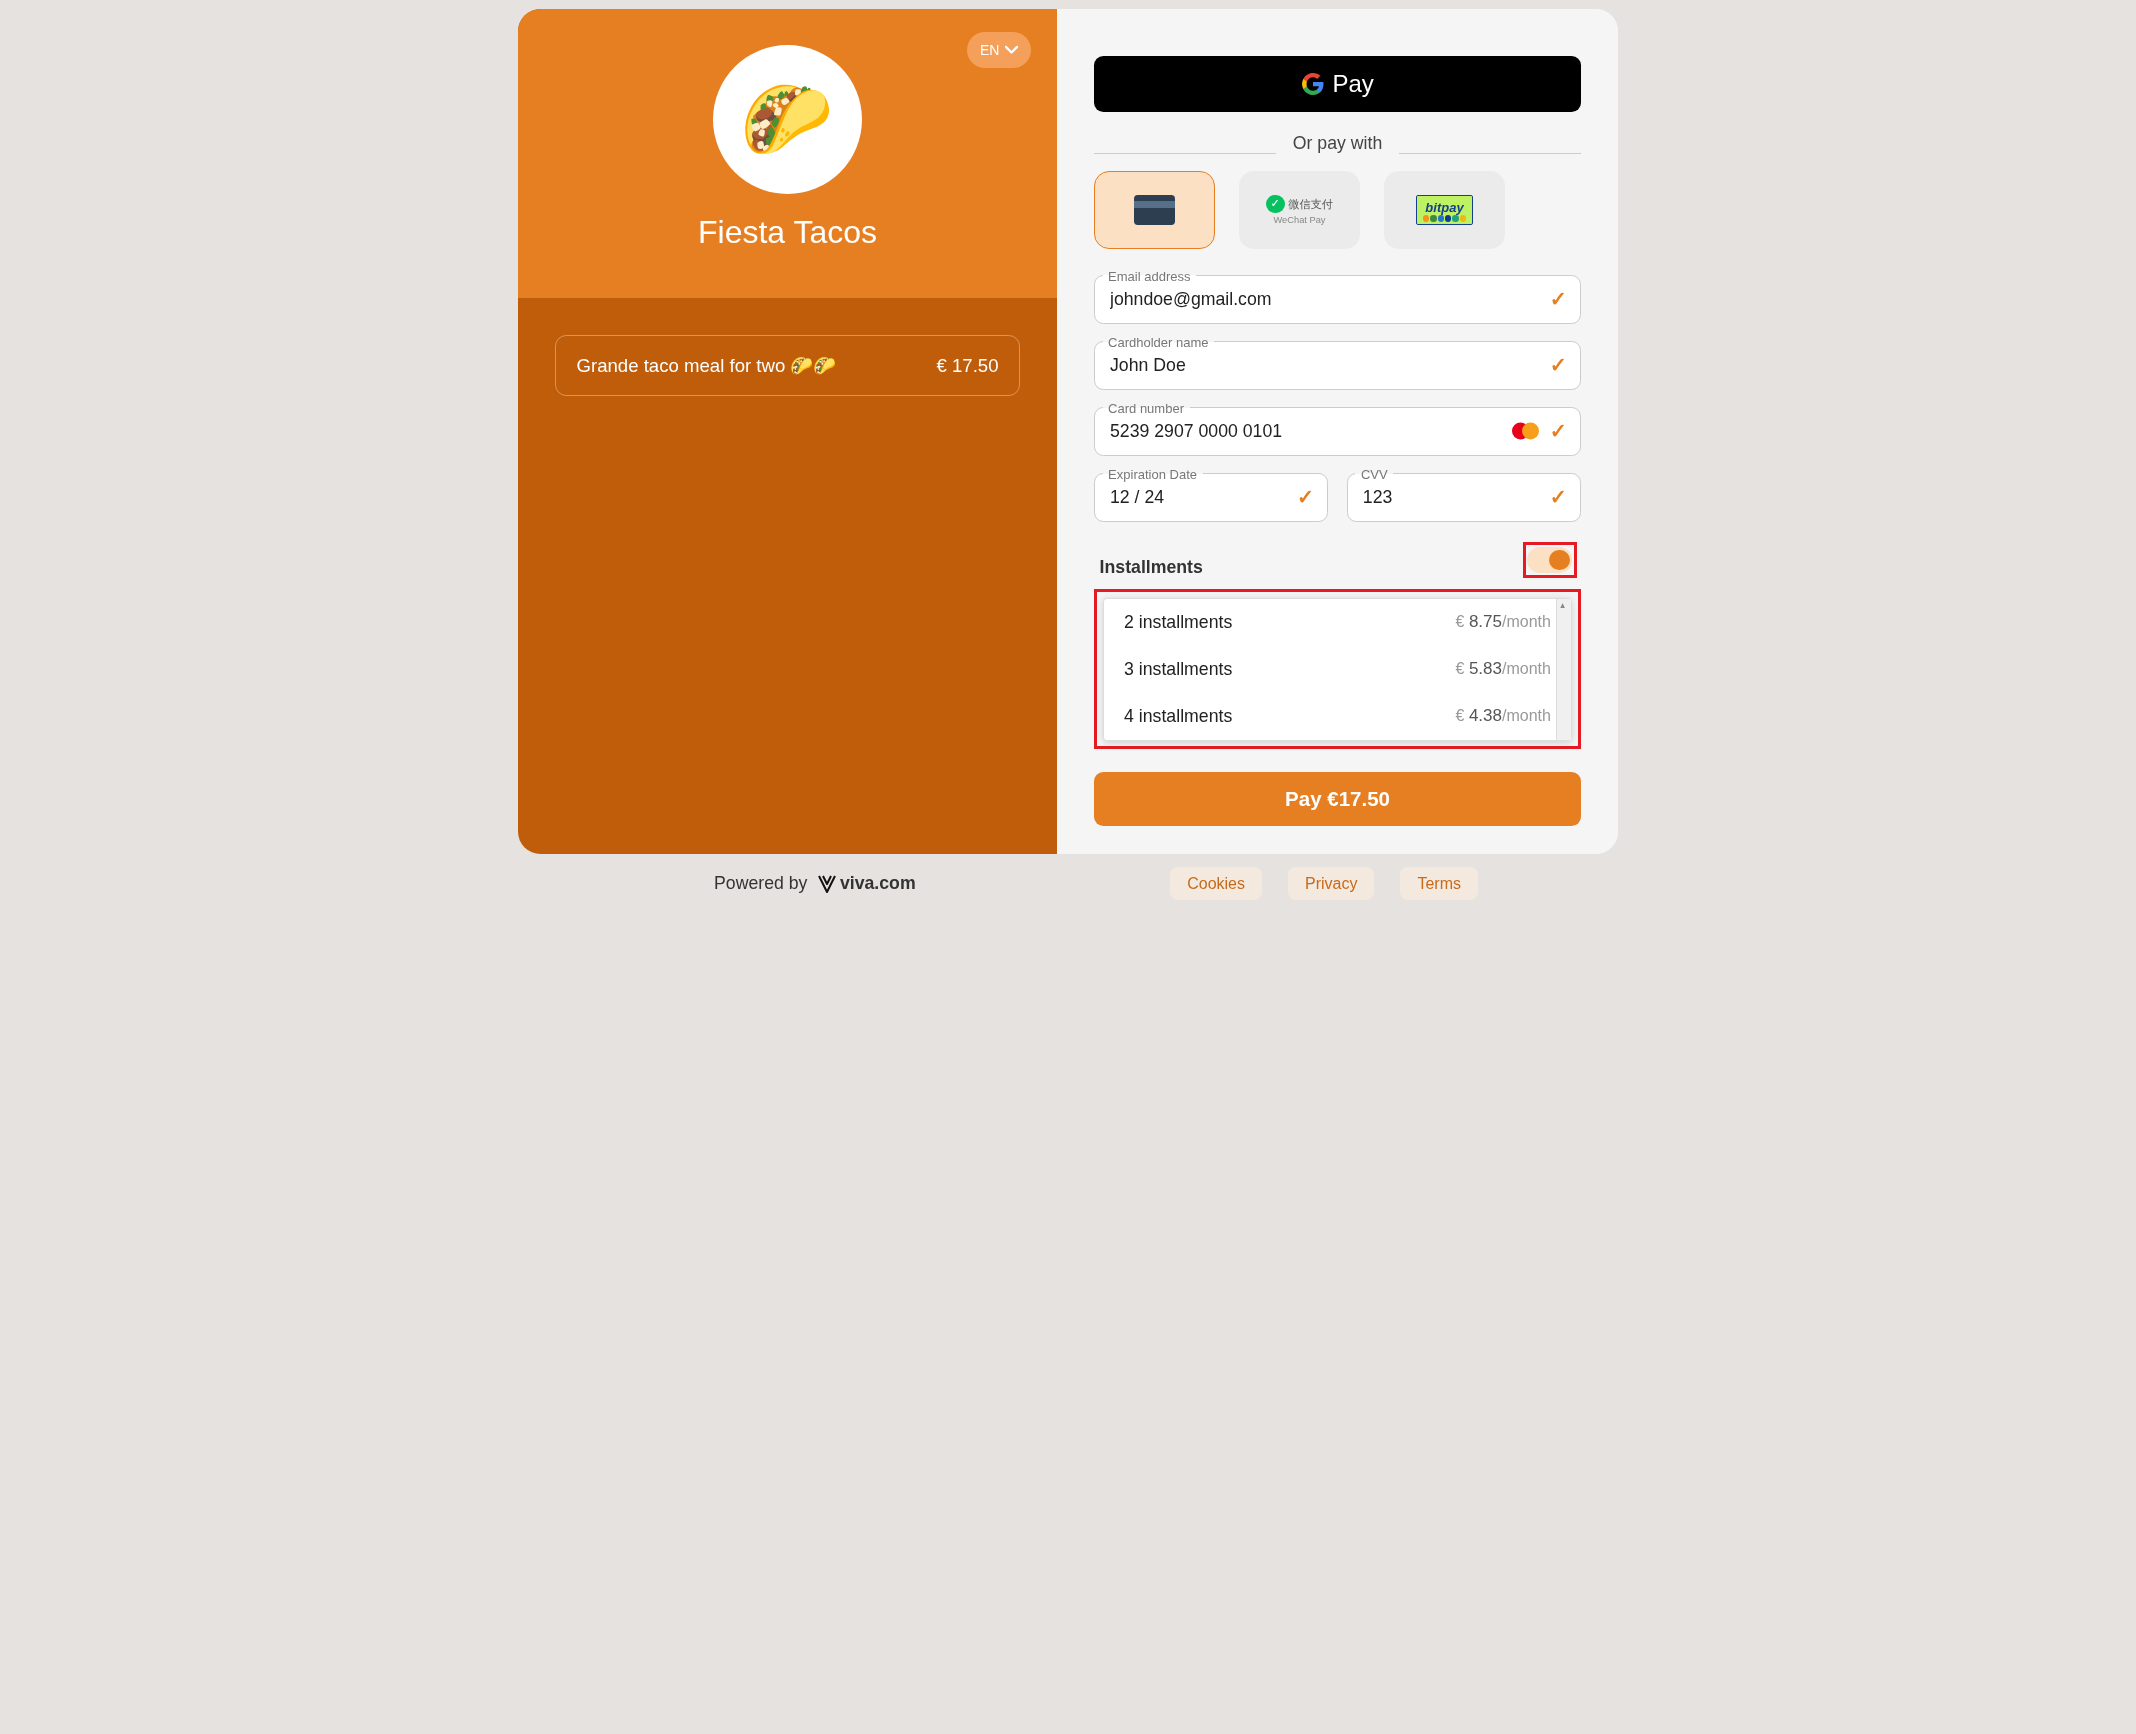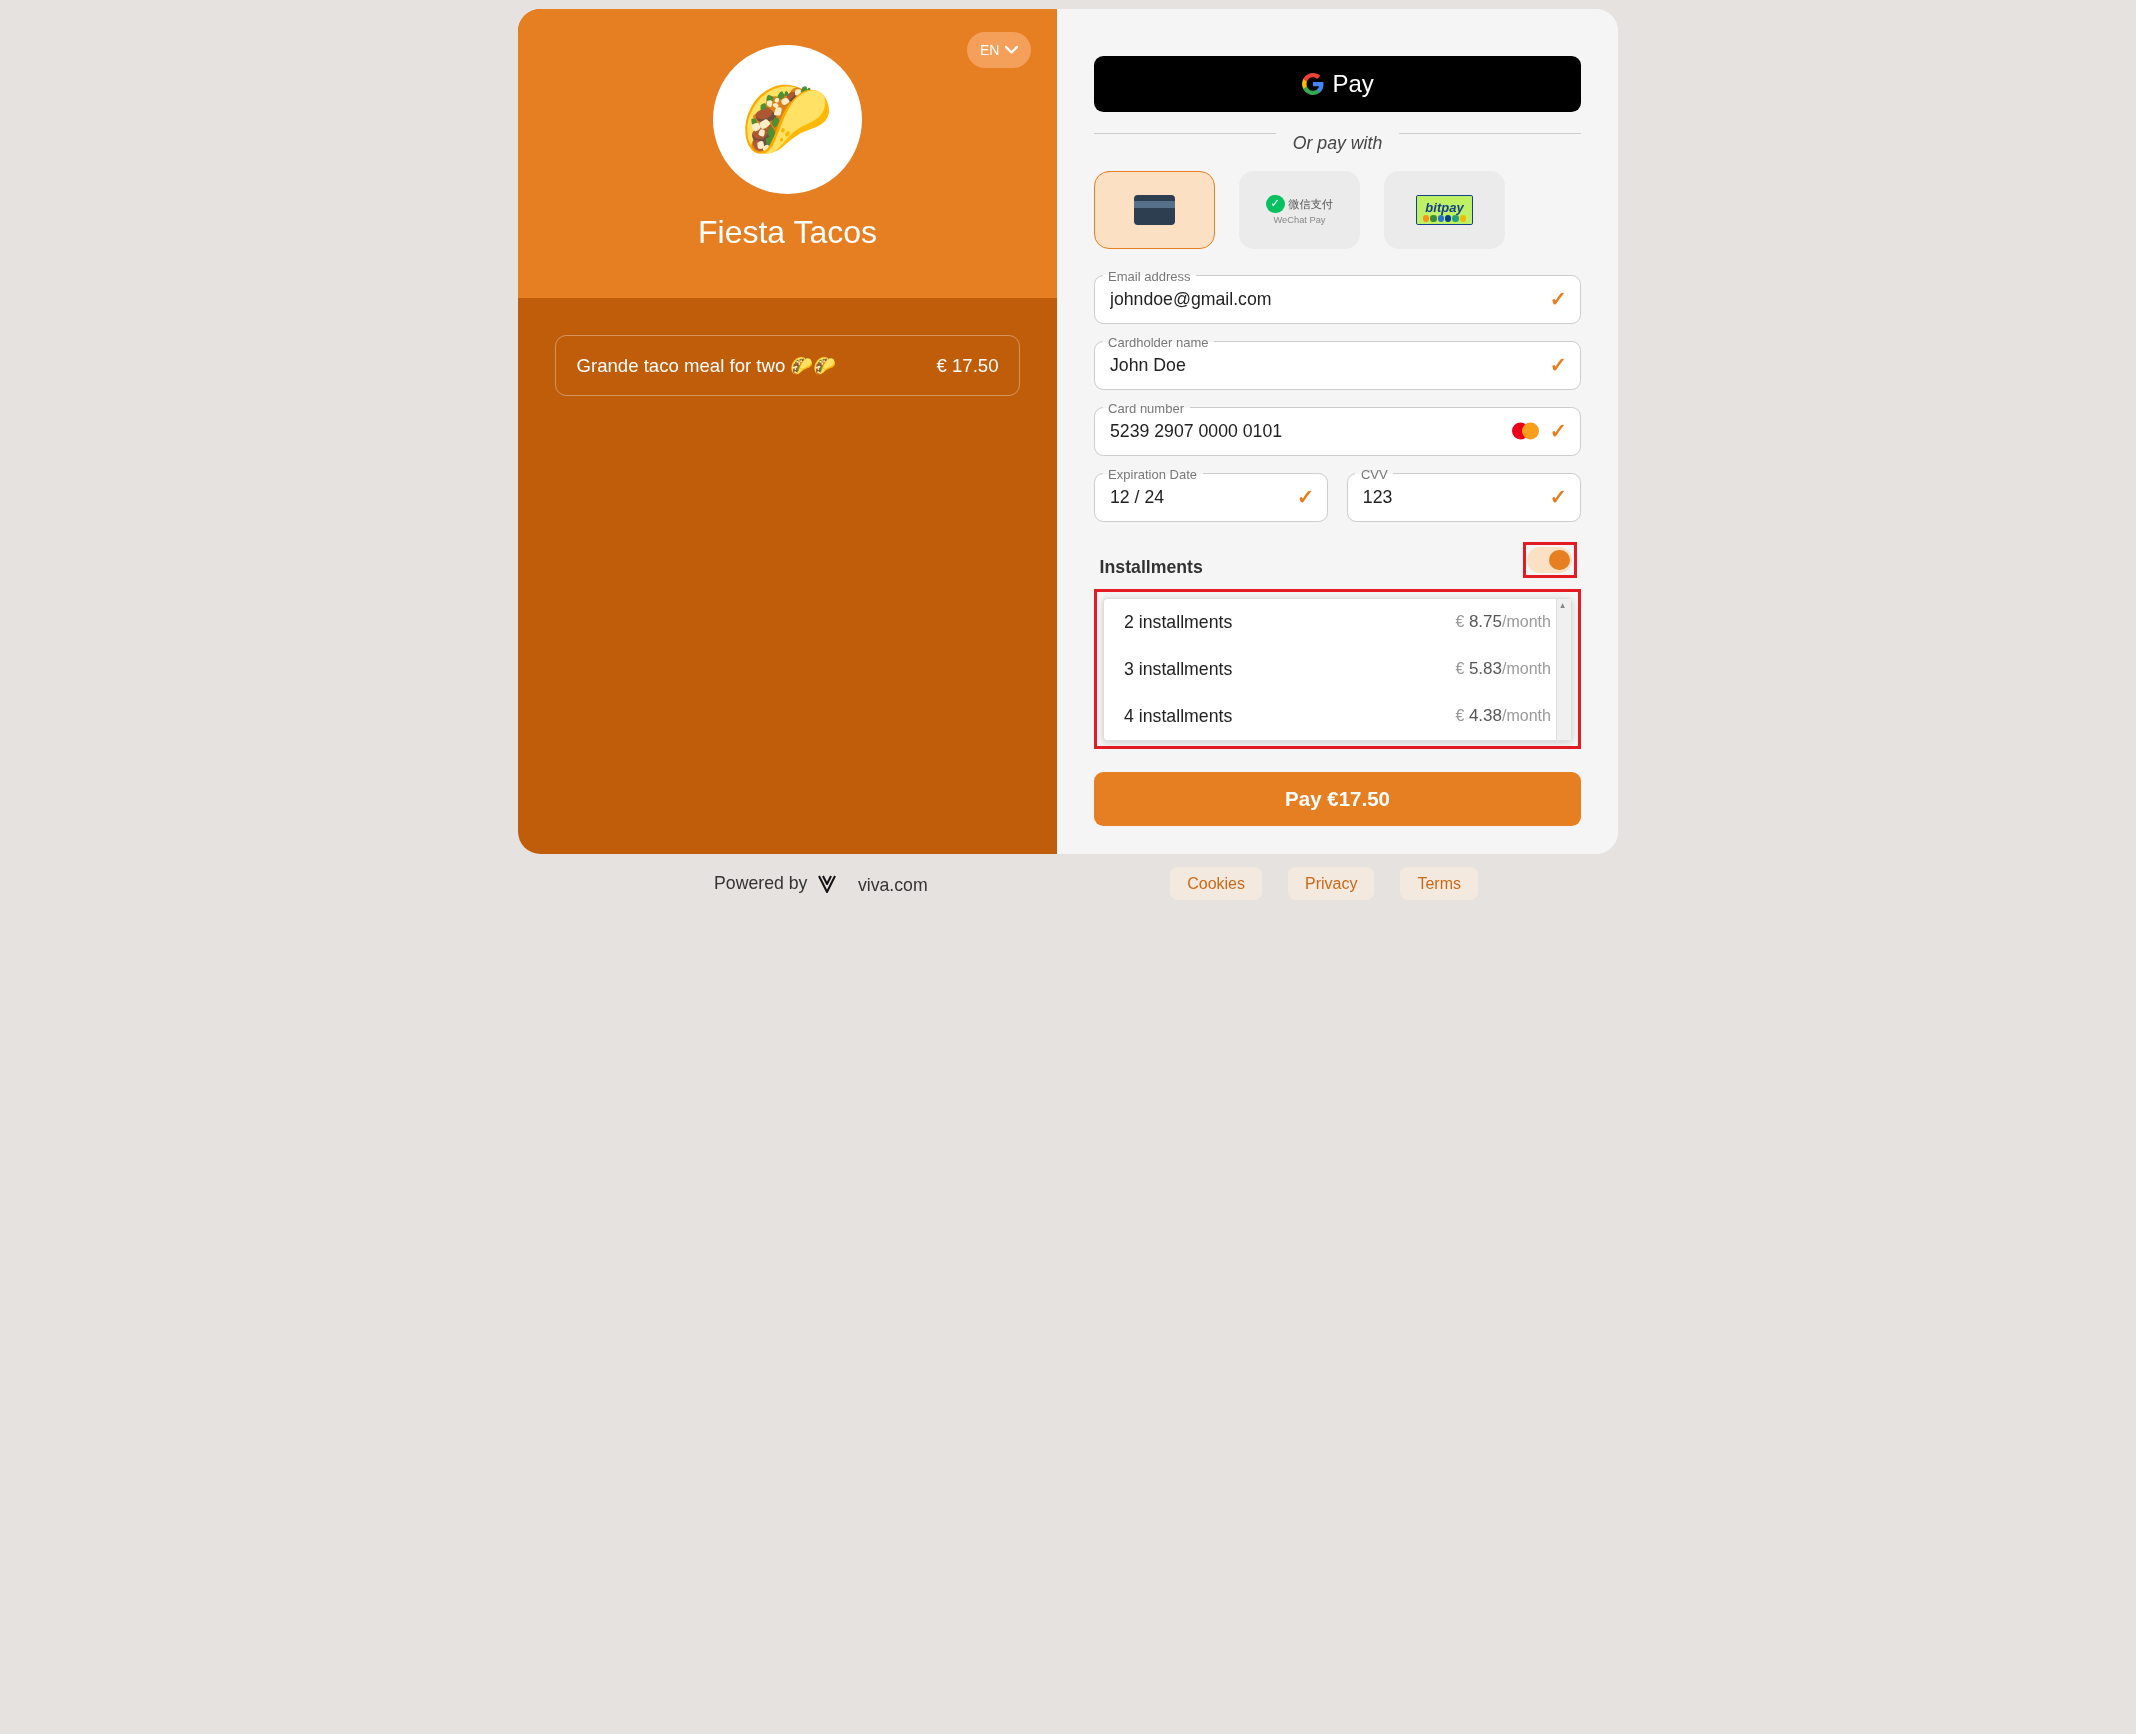--- a/index.html
+++ b/index.html
@@ -88,24 +88,23 @@
     height: 56px;
     font-size: 24px;
     display: flex;
     align-items: center;
     justify-content: center;
     gap: 3.7px;
     cursor: pointer;
   }
   .divider-row {
     display: flex;
-    align-items: flex-start;
+    align-items: flex-end;
     gap: 17px;
     margin: 20.5px 0 17px;
-    font-style: italic;
   }
   .divider-line { flex: 1; height: 0.9px; background: #ccc; }
   .divider-text { color: #444; font-size: 17.7px; }
   .method-tabs {
     display: flex;
     gap: 24px;
     margin-bottom: 26px;
   }
   .method-tab {
     flex: 0 0 121px;
@@ -281,23 +280,23 @@
   .footer-link {
     background: #f3e9df;
     color: #c86a18;
     padding: 7.5px 17px;
     border-radius: 7.5px;
     font-size: 16px;
     cursor:pointer;
   }
   .viva-logo {
     display:inline-flex;
-    align-items:flex-end;
-    gap:19px;
-    font-weight:400;
+    align-items:center;
+    gap:1px;
+    font-weight:700;
   }
 </style>
 </head>
 <body>
 
 <div class="checkout-card">
   <div class="left-panel">
     <div class="left-top">
       <div class="lang-select">
         <span>EN</span>

